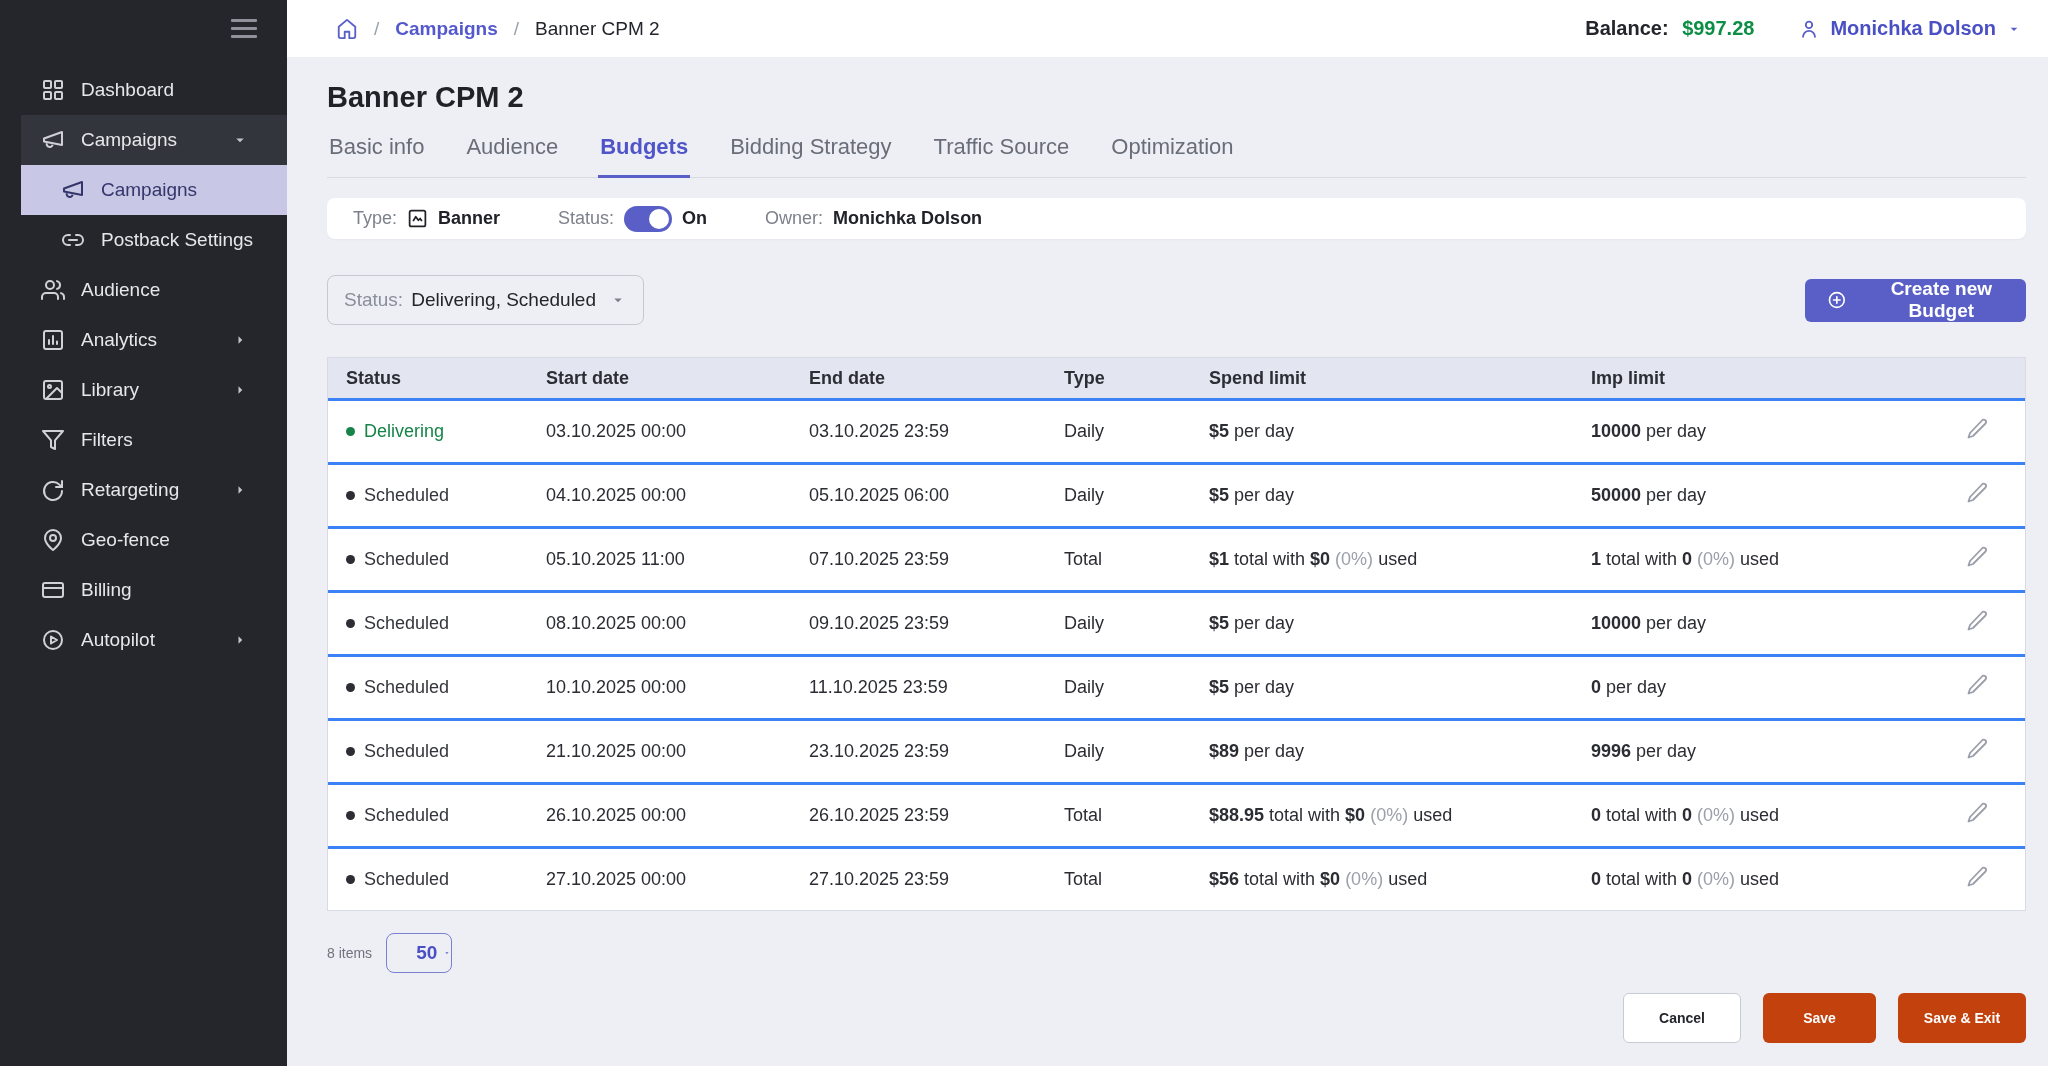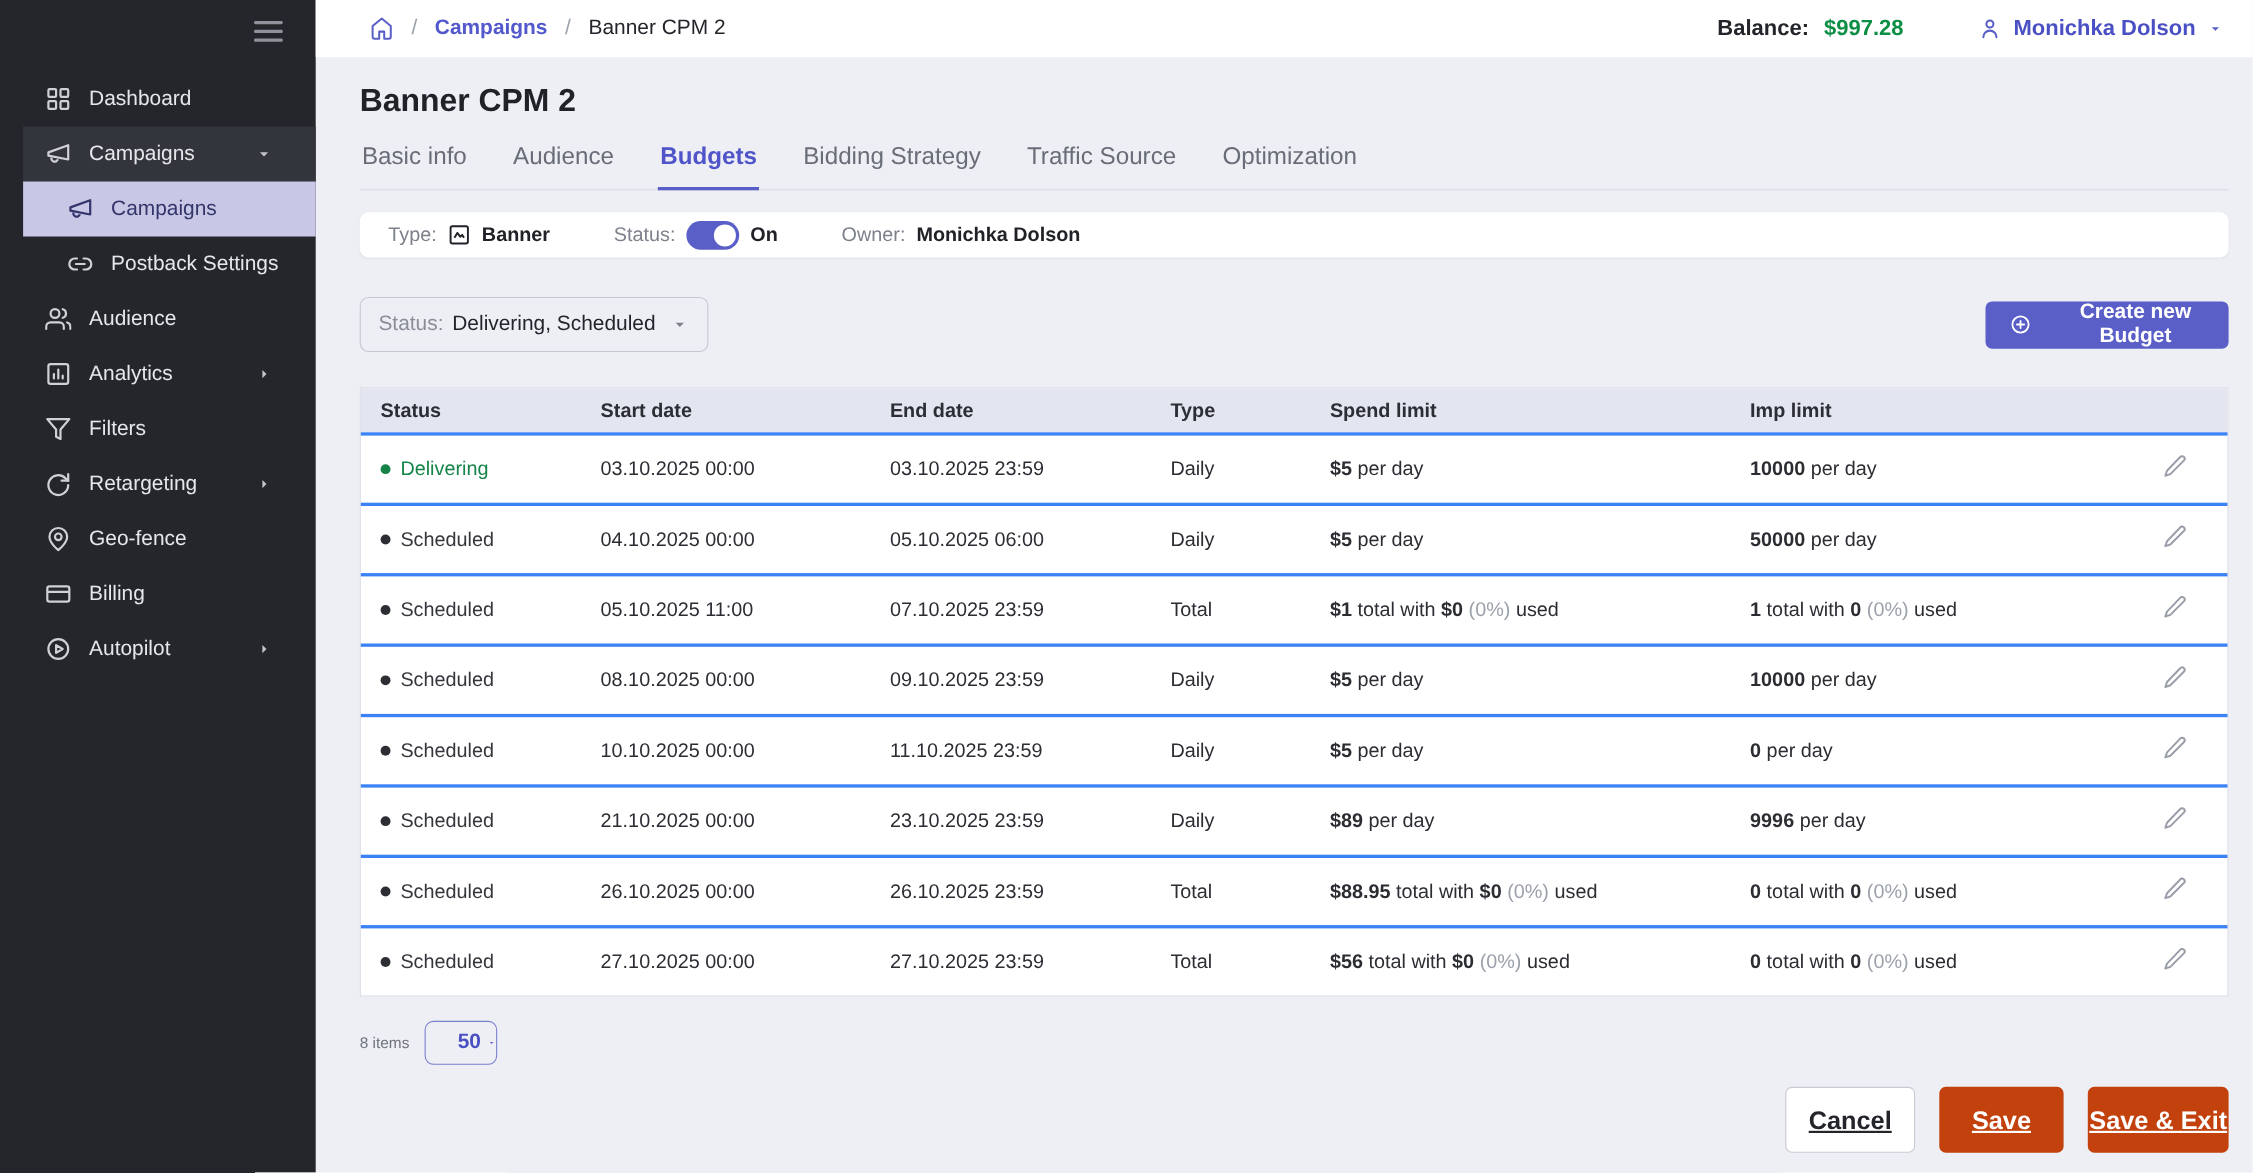--- a/index.html
+++ b/index.html
@@ -27,21 +27,21 @@
 
   
   .main { flex:1; display:flex; flex-direction:column; min-width:0; }
   .topbar { height:57px; background:#ffffff; display:flex; align-items:center;
     padding:0 26px 0 49px; }
   .crumbs { display:flex; align-items:center; gap:16px; font-size:19px; }
   .crumb-home { width:22px; height:22px; color:#5a5fc7; cursor:pointer; }
   .crumb-sep { color:#9aa0ab; }
   .crumb-link { color:#5358cc; font-weight:700; cursor:pointer; }
   .crumb-cur { color:#23252b; }
-  .top-right { margin-left:auto; display:flex; align-items:center; gap:68px; }
+  .top-right { margin-left:auto; display:flex; align-items:center; gap:44px; }
   .balance { font-size:20px; }
   .balance .bl { color:#23252b; font-weight:700; }
   .balance .bv { color:#0c8f45; font-weight:700; margin-left:8px; }
   .userbox { display:flex; align-items:center; gap:10px; cursor:pointer; }
   .userbox .ic { width:22px; height:22px; color:#5a5fc7; }
   .userbox .un { color:#4a50c4; font-weight:700; font-size:20px; }
   .userbox .car { width:16px; height:16px; color:#5a5fc7; }
 
   .content { flex:1; padding:0 22px 0 40px; display:flex; flex-direction:column; }
   .page-title { margin-top:24px; font-size:29px; font-weight:700; color:#202228; }
@@ -97,23 +97,23 @@
 
   .table-footer { margin-top:22px; display:flex; align-items:center; gap:14px; }
   .items-count { font-size:14px; color:#6f737d; }
   .page-size { width:66px; height:40px; border:1.5px solid #7a7fd0; border-radius:8px;
     display:flex; align-items:center; justify-content:center; gap:6px; cursor:pointer;padding-left:29px; }
   .page-size .pv { color:#4a50c4; font-weight:700; font-size:19px; }
   .page-size .car { width:16px; height:16px; color:#5a5fc7; }
 
   .actions { margin-top:20px; display:flex; justify-content:flex-end; gap:22px;
     padding-bottom:18px; }
-  .btn { height:60px; border-radius:6px; font-size:23px; font-weight:600;
+  .btn { height:50px; border-radius:6px; font-size:14px; font-weight:600;
     font-family:inherit; cursor:pointer; display:flex; align-items:center;
-    justify-content:center;text-decoration:underline; }
+    justify-content:center; }
   .btn-cancel { width:118px; background:#ffffff; border:1px solid #c9cbd4; color:#23252b; }
   .btn-purple { border:none; background:#c2410c; color:#ffffff; }
   .btn-save { width:113px; }
   .btn-save-exit { width:128px; }
 
   .ic { display:inline-flex; }
   .ic svg { width:100%; height:100%; display:block; }
 </style>
 </head>
 <body>
@@ -185,20 +185,35 @@
           <span class="lbl">Audience</span>
         </div>
         <div class="side-item">
           <span class="ic ">
             <svg viewBox="0 0 24 24" fill="none" stroke="currentColor" stroke-width="2" stroke-linecap="round">
               <rect x="3" y="3" width="18" height="18" rx="2"></rect>
               <path d="M8 16v-4M12 16V8M16 16v-2.5"></path>
             </svg>
           </span>
           <span class="lbl">Analytics</span>
+          <span class="ic car">
+            <svg viewBox="0 0 24 24">
+              <path d="M10 7l5 5-5 5z" fill="currentColor"></path>
+            </svg>
+          </span>
+        </div>
+        <div class="side-item">
+          <span class="ic ">
+            <svg viewBox="0 0 24 24" fill="none" stroke="currentColor" stroke-width="2">
+              <rect x="3" y="3" width="18" height="18" rx="2"></rect>
+              <circle cx="8.5" cy="8.5" r="1.5"></circle>
+              <path d="M21 15l-5-5L5 21" stroke-linejoin="round"></path>
+            </svg>
+          </span>
+          <span class="lbl">Library</span>
           <span class="ic car">
             <svg viewBox="0 0 24 24">
               <path d="M10 7l5 5-5 5z" fill="currentColor"></path>
             </svg>
           </span>
         </div>
         <div class="side-item">
           <span class="ic ">
             <svg viewBox="0 0 24 24" fill="none" stroke="currentColor" stroke-width="2" stroke-linejoin="round">
               <path d="M22 3H2l8 9.46V19l4 2v-8.54L22 3z"></path>

